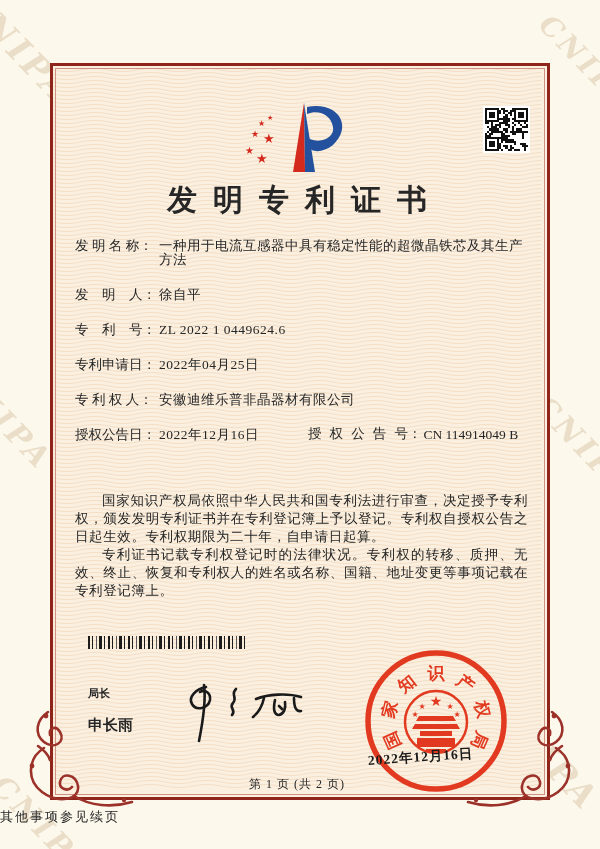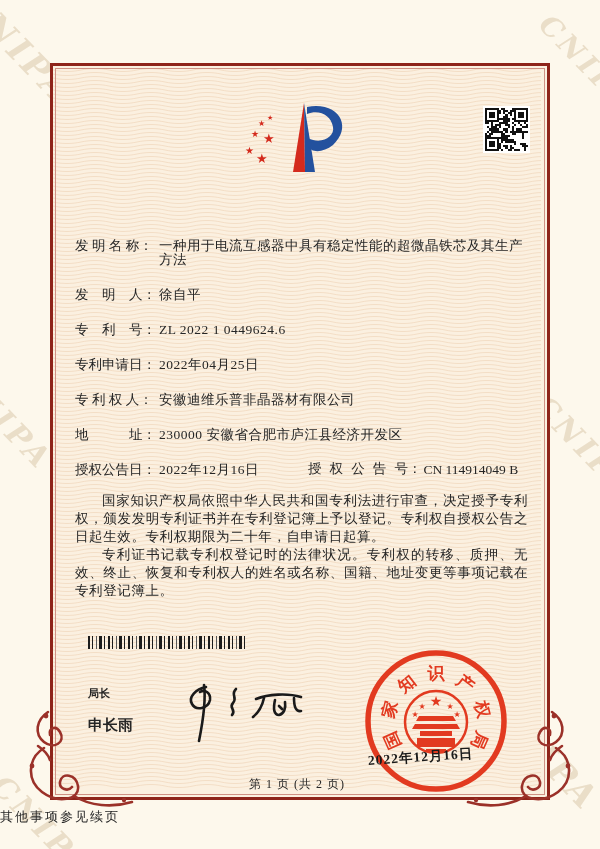--- a/index.html
+++ b/index.html
@@ -506,20 +506,21 @@
     <g fill="var(--logo-red,#d42a1d)" font-family="'DejaVu Sans',sans-serif">
       <text x="8" y="36" font-size="9">★</text>
       <text x="15" y="25" font-size="8">★</text>
       <text x="24" y="19" font-size="7">★</text>
       <text x="20" y="42" font-size="13">★</text>
       <text x="2" y="53" font-size="10">★</text>
       <text x="13" y="62" font-size="13">★</text>
     </g>
   </svg>
 
+  <div class="abs title">发明专利证书</div>
 
   <div class="abs fields">
     <div class="frow">
       <span class="flabel">发 明 名 称：</span>
       <span class="fvalue">一种用于电流互感器中具有稳定性能的超微晶铁芯及其生产方法</span>
     </div>
     <div class="frow">
       <span class="flabel">发　明　人：</span>
       <span class="fvalue">徐自平</span>
     </div>
@@ -529,24 +530,20 @@
     </div>
     <div class="frow">
       <span class="flabel">专利申请日：</span>
       <span class="fvalue">2022年04月25日</span>
     </div>
     <div class="frow">
       <span class="flabel">专 利 权 人：</span>
       <span class="fvalue">安徽迪维乐普非晶器材有限公司</span>
     </div>
     <div class="frow">
-      <span class="flabel">地　　　址：</span>
-      <span class="fvalue">230000 安徽省合肥市庐江县经济开发区</span>
-    </div>
-    <div class="frow">
       <span class="flabel">授权公告日：</span>
       <span class="fvalue">2022年12月16日</span>
       <span class="grant">
         <span class="flabel">授 权 公 告 号：</span>
         <span>CN 114914049 B</span>
       </span>
     </div>
   </div>
 
   <div class="abs body-text">

